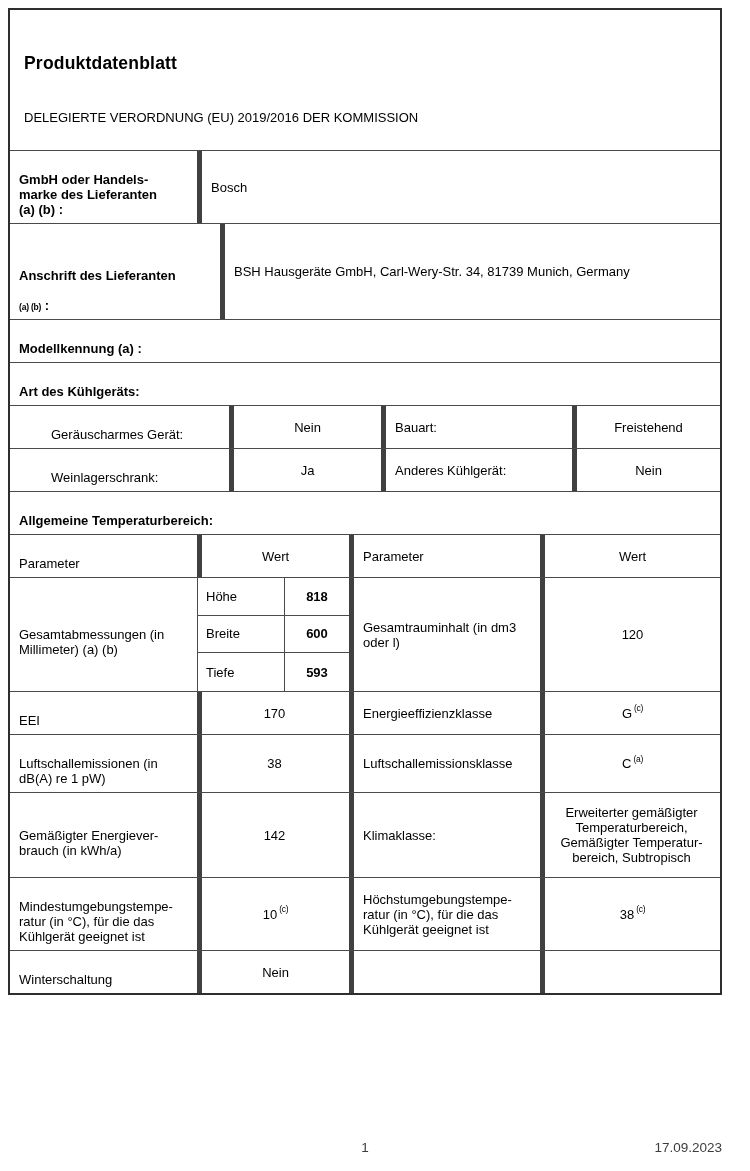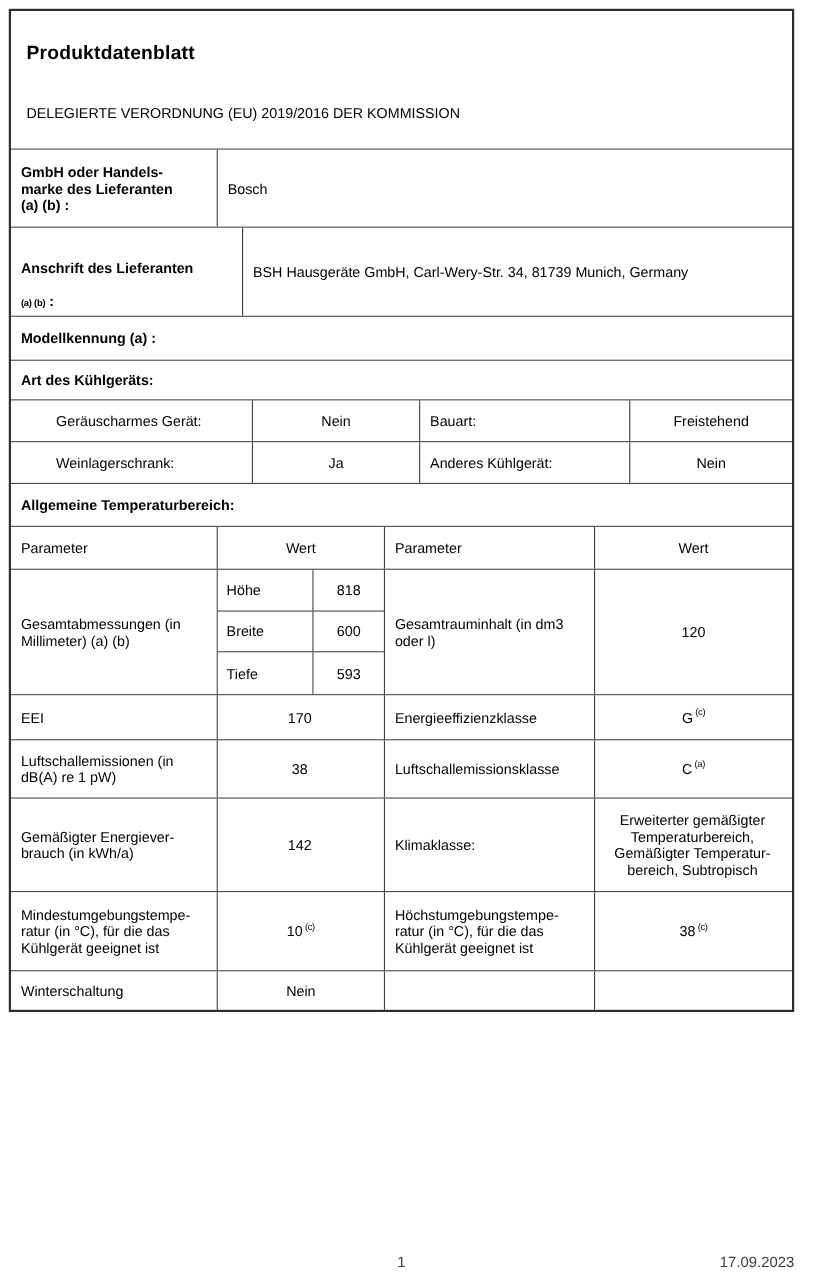--- a/index.html
+++ b/index.html
@@ -10,22 +10,22 @@
     color:#000; font-size:13px;
   }
   .sheet {
     position:absolute; left:8px; top:8px; width:714px;
     border:2px solid #2e2e2e; background:#fff;
   }
   .row { display:grid; border-top:1px solid #4a4a4a; }
   .row:first-child { border-top:none; }
   .r2 { grid-template-columns:187px 1fr; }
   .r4 { grid-template-columns:187px 152px 191px 1fr; }
-  .cell { border-left:1px solid #404040; display:flex; align-items:center; padding:6px 9px; white-space:pre-line; }
-  .cell:first-child { border-left:none; }
+  .cell { border-left:5px solid #404040; display:flex; align-items:center; padding:6px 9px; white-space:pre-line; }
+  .cell:first-child { border-left:none;margin-top:15px; }
   .cell.noborder { border-left:none; }
   .val { justify-content:center; text-align:center; padding:6px 4px; }
   b, .bold { font-weight:bold; }
   .sup { font-size:8.5px; position:relative; top:-5px; margin-left:2px; letter-spacing:-0.3px; }
 
   
   .title-cell { display:block; padding:13px 14px 10px 14px; border-left:none; }
   .doc-title { font-size:17.5px; font-weight:bold; letter-spacing:0.2px; }
   .doc-subtitle { font-size:13px; margin-top:21px; }
 
@@ -49,21 +49,21 @@
 
   .addr-label { display:block; padding-top:8px; }
   .addr-sub { font-size:8.5px; font-weight:bold; letter-spacing:-0.2px; }
   .addr-colon { font-size:13px; font-weight:bold; }
 
   
   .dims-sub { display:grid; grid-template-columns:86px 1fr; grid-template-rows:1fr 1fr 1fr;
               border-left:1px solid #4a4a4a; align-items:stretch; }
   .dims-sub .scell { display:flex; align-items:center; padding:4px 8px; border-bottom:1px solid #4a4a4a;text-align:right; }
   .dims-sub .scell.last { border-bottom:none; }
-  .dims-sub .sval { border-left:1px solid #4a4a4a; justify-content:center; }
+  .dims-sub .sval { border-left:1px solid #4a4a4a; justify-content:center;font-weight:bold; }
 
   
   .footer { position:absolute; top:1140px; left:8px; width:714px; font-size:13.5px; color:#3d3d3d; }
   .page-num { position:absolute; left:0; right:0; text-align:center; }
   .foot-date { position:absolute; right:0; }
 </style>
 </head>
 <body>
 
 <div class="sheet">

